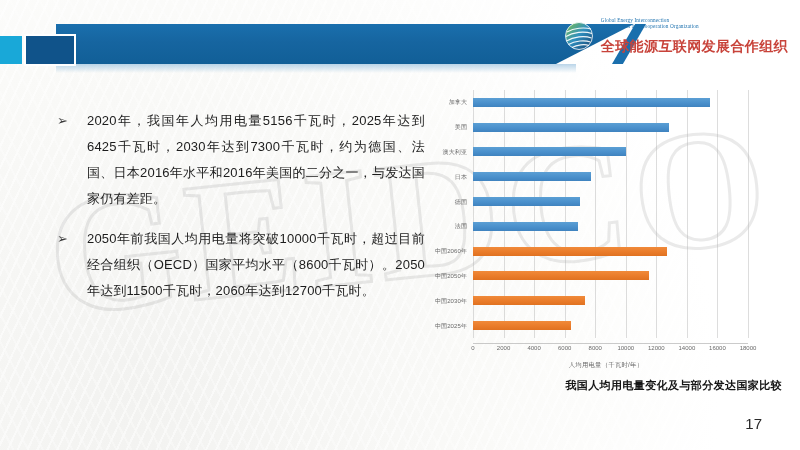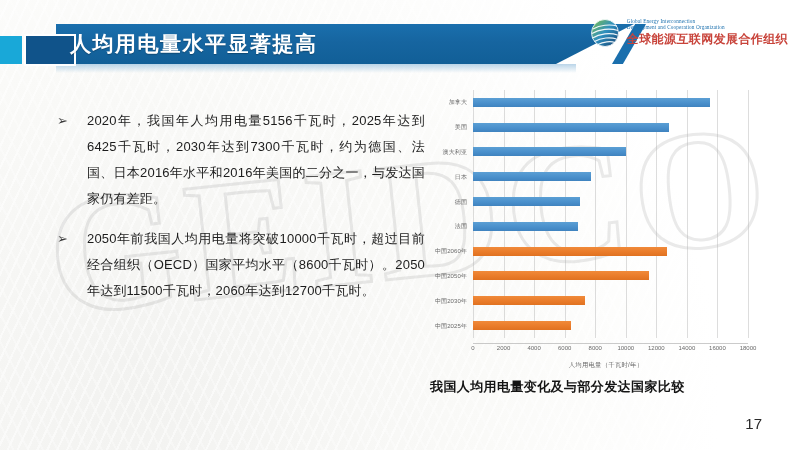--- a/index.html
+++ b/index.html
@@ -85,22 +85,22 @@
 
   
   #logo{
     position:absolute; right:12px; top:18px;
     display:flex; align-items:center; gap:7px; z-index:6;
   }
   #logo-mark{ width:30px; height:30px; flex:0 0 30px; }
   #logo-text{ display:flex; flex-direction:column; line-height:1.12; }
   .logo-en{ font-size:5.2px; color:#1a6fad; letter-spacing:.15px; white-space:nowrap;
             font-family:"Liberation Serif","DejaVu Serif",serif; }
-  .logo-cn{ font-size:12px; color:#c8433a; font-weight:bold; letter-spacing:.4px;
-            white-space:nowrap; margin-top:2px; }
+  .logo-cn{ font-size:14px; color:#c8433a; font-weight:bold; letter-spacing:.4px;
+            white-space:nowrap; margin-top:9px; }
 
   
   #bullets{
     position:absolute; left:55px; top:108px;
     width:370px; z-index:5;
   }
   .bullet{ display:flex; margin-bottom:14px; }
   .bullet-marker{
     flex:0 0 22px; color:#3a3a3a; font-size:13px; line-height:26px; padding-left:2px;
   }
@@ -143,21 +143,21 @@
   .xtick{
     position:absolute; top:0; transform:translateX(-50%);
     font-size:6px; color:#6a6a6a; white-space:nowrap;
   }
   #xlabel{
     position:absolute; left:0; right:0; bottom:-4px;
     text-align:center; font-size:6.4px; color:#6a6a6a; letter-spacing:.2px;
   }
   #chart-caption{
     position:absolute; left:430px; top:378px; width:352px;
-    text-align:left; font-size:13px; font-weight:bold; color:#141414;
+    text-align:right; font-size:11px; font-weight:bold; color:#141414;
     letter-spacing:.4px; z-index:5;
   }
 
   
   #page-number{
     position:absolute; right:38px; bottom:18px;
     font-size:15px; color:#2a2a2a; z-index:5;
   }
 </style>
 </head>
@@ -167,21 +167,20 @@
 
   <div id="speckle"></div>
 
   <div id="watermark">GEIDCO</div>
 
   <div id="deco-cyan"></div>
   <div id="deco-navy"></div>
   <div id="header-band-shadow"></div>
   <div id="header-band"></div>
   <div id="header-slash"></div>
-  <div id="slide-title">人均用电量水平显著提高</div>
 
   <div id="logo">
     <svg id="logo-mark" viewBox="0 0 60 60">
       <defs>
         <linearGradient id="gmg" x1="0" y1="0" x2="1" y2="1">
           <stop offset="0%" stop-color="#7fc24a"></stop>
           <stop offset="48%" stop-color="#2f8fbf"></stop>
           <stop offset="100%" stop-color="#16406e"></stop>
         </linearGradient>
       </defs>

